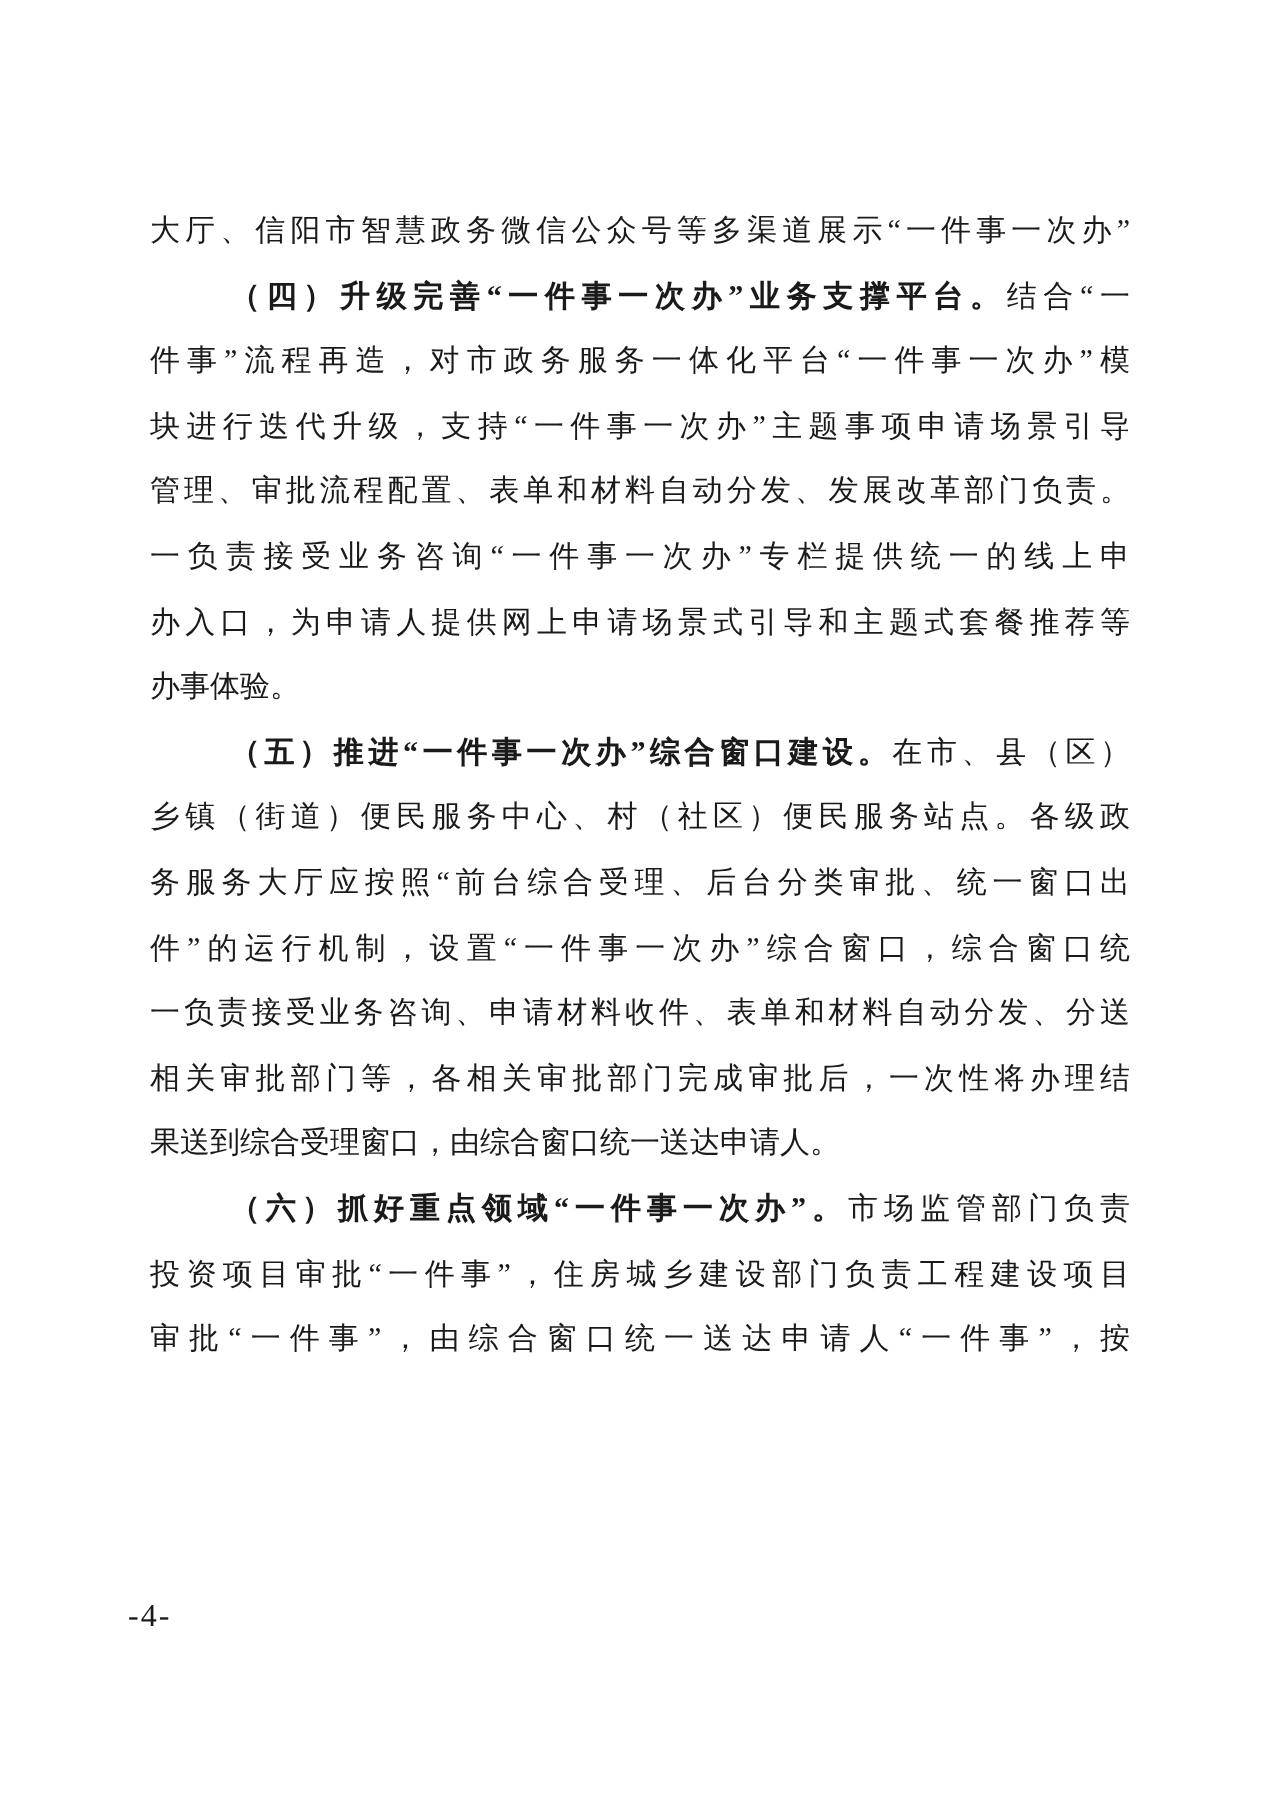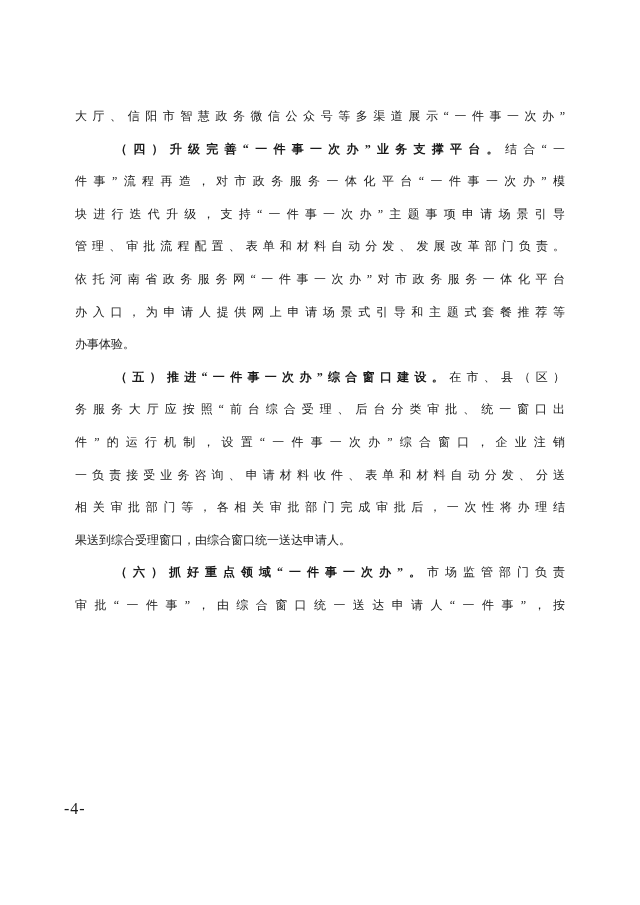--- a/index.html
+++ b/index.html
@@ -22,21 +22,21 @@
     top: 100px;
     width: 490px;
   }
   .paragraph {
     margin: 0;
     padding: 0;
   }
   .line {
     height: 32.6px;
     line-height: 32.6px;
-    font-size: 12px;
+    font-size: 15px;
     text-align: justify;
     text-align-last: left;
     overflow: hidden;
   }
   .line.fill {
     text-align-last: justify;
   }
   .line.indent {
     padding-left: 40px;
   }
@@ -62,31 +62,33 @@
 <div class="page">
   <div class="doc-body" id="doc-body">
       <div class="paragraph">
         <div class="line fill"><span class="seg">大厅、信阳市智慧政务微信公众号等多渠道展示“一件事一次办”</span></div>
       </div>
       <div class="paragraph">
         <div class="line fill indent"><span class="seg bold">（四）升级完善“一件事一次办”业务支撑平台。</span><span class="seg">结合“一</span></div>
         <div class="line fill"><span class="seg">件事”流程再造，对市政务服务一体化平台“一件事一次办”模</span></div>
         <div class="line fill"><span class="seg">块进行迭代升级，支持“一件事一次办”主题事项申请场景引导</span></div>
         <div class="line fill"><span class="seg">管理、审批流程配置、表单和材料自动分发、发展改革部门负责。</span></div>
-        <div class="line fill"><span class="seg">依托河南省政务服务网“一件事一次办”对市政务服务一体化平台</span></div>
+        <div class="line fill"><span class="seg">一负责接受业务咨询“一件事一次办”专栏提供统一的线上申</span></div>
         <div class="line fill"><span class="seg">办入口，为申请人提供网上申请场景式引导和主题式套餐推荐等</span></div>
         <div class="line"><span class="seg">办事体验。</span></div>
       </div>
       <div class="paragraph">
         <div class="line fill indent"><span class="seg bold">（五）推进“一件事一次办”综合窗口建设。</span><span class="seg">在市、县（区）</span></div>
+        <div class="line fill"><span class="seg">乡镇（街道）便民服务中心、村（社区）便民服务站点。各级政</span></div>
         <div class="line fill"><span class="seg">务服务大厅应按照“前台综合受理、后台分类审批、统一窗口出</span></div>
-        <div class="line fill"><span class="seg">件”的运行机制，设置“一件事一次办”综合窗口，企业注销</span></div>
+        <div class="line fill"><span class="seg">件”的运行机制，设置“一件事一次办”综合窗口，综合窗口统</span></div>
         <div class="line fill"><span class="seg">一负责接受业务咨询、申请材料收件、表单和材料自动分发、分送</span></div>
         <div class="line fill"><span class="seg">相关审批部门等，各相关审批部门完成审批后，一次性将办理结</span></div>
         <div class="line"><span class="seg">果送到综合受理窗口，由综合窗口统一送达申请人。</span></div>
       </div>
       <div class="paragraph">
         <div class="line fill indent"><span class="seg bold">（六）抓好重点领域“一件事一次办”。</span><span class="seg">市场监管部门负责</span></div>
+        <div class="line fill"><span class="seg">投资项目审批“一件事”，住房城乡建设部门负责工程建设项目</span></div>
         <div class="line fill"><span class="seg">审批“一件事”，由综合窗口统一送达申请人“一件事”，按</span></div>
       </div>
     </div>
   <div class="page-number">-4-</div>
 </div>
 
 </body></html>

